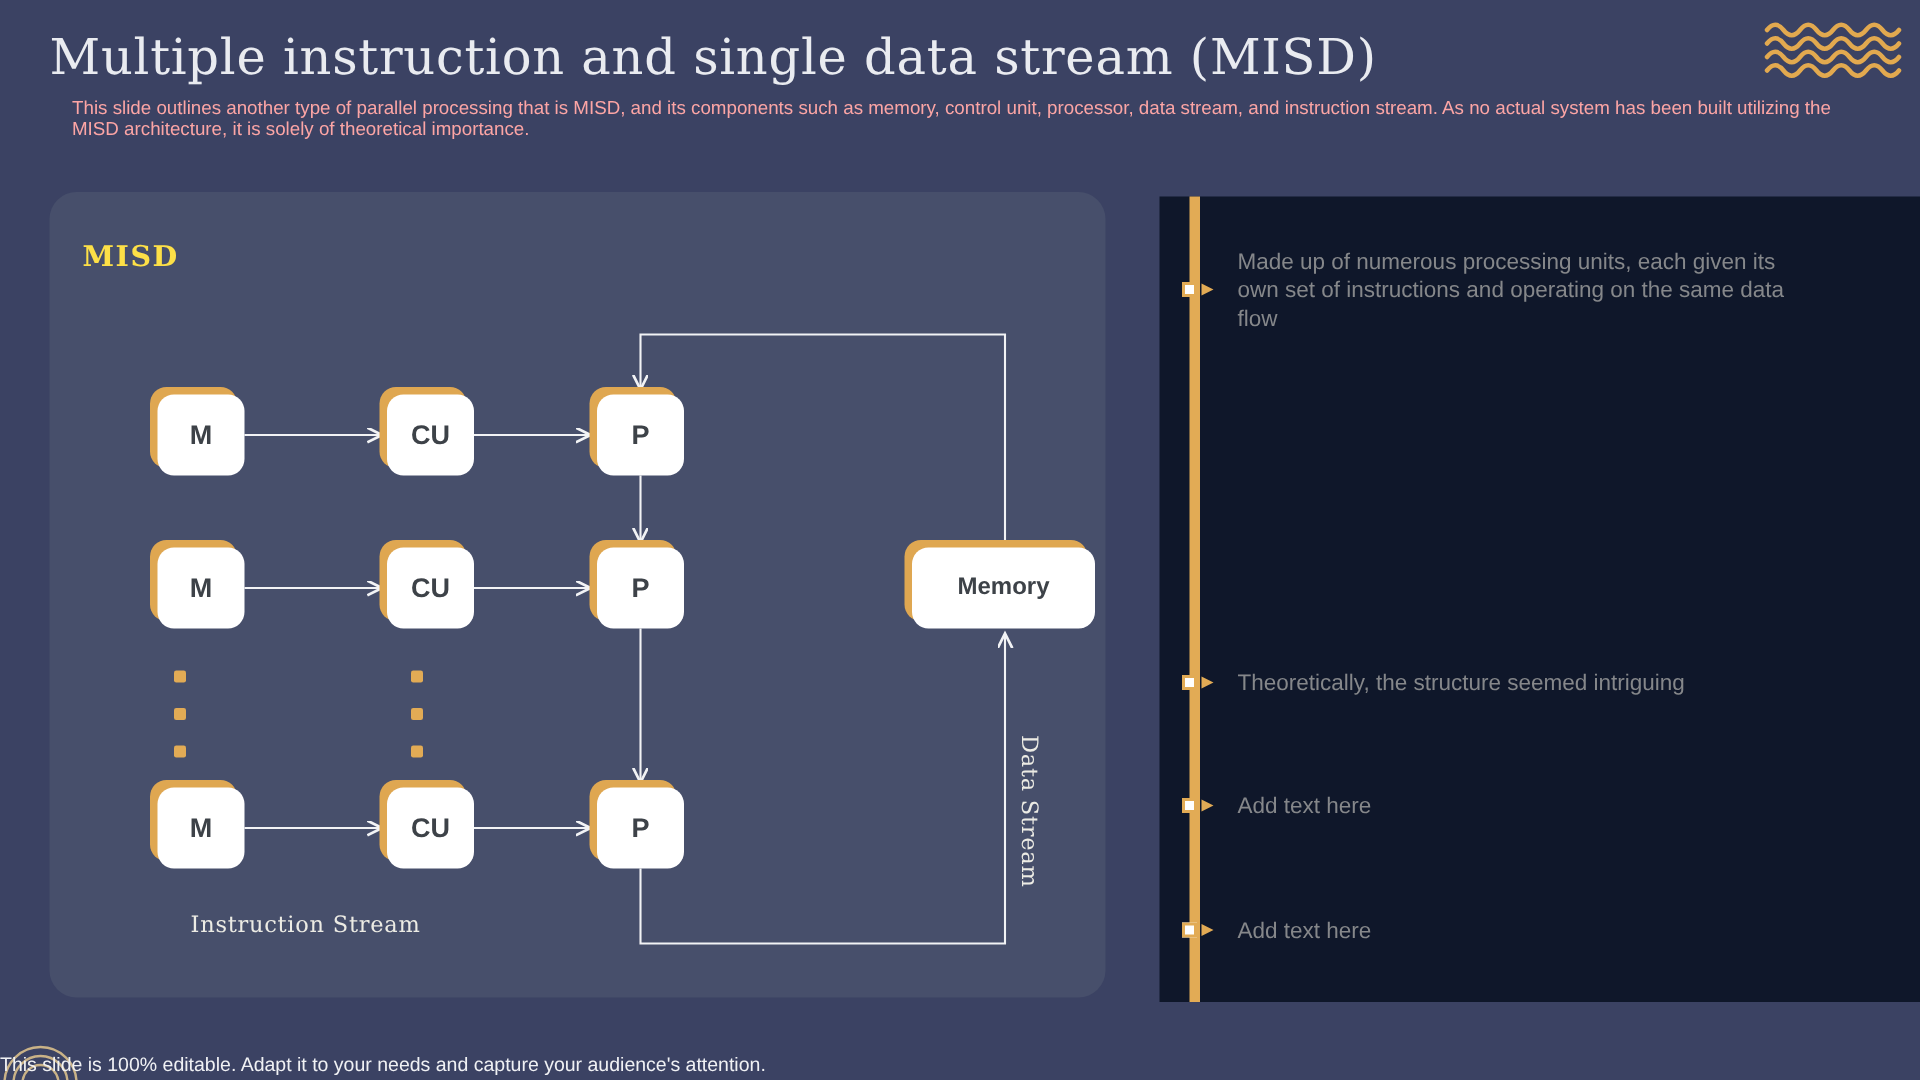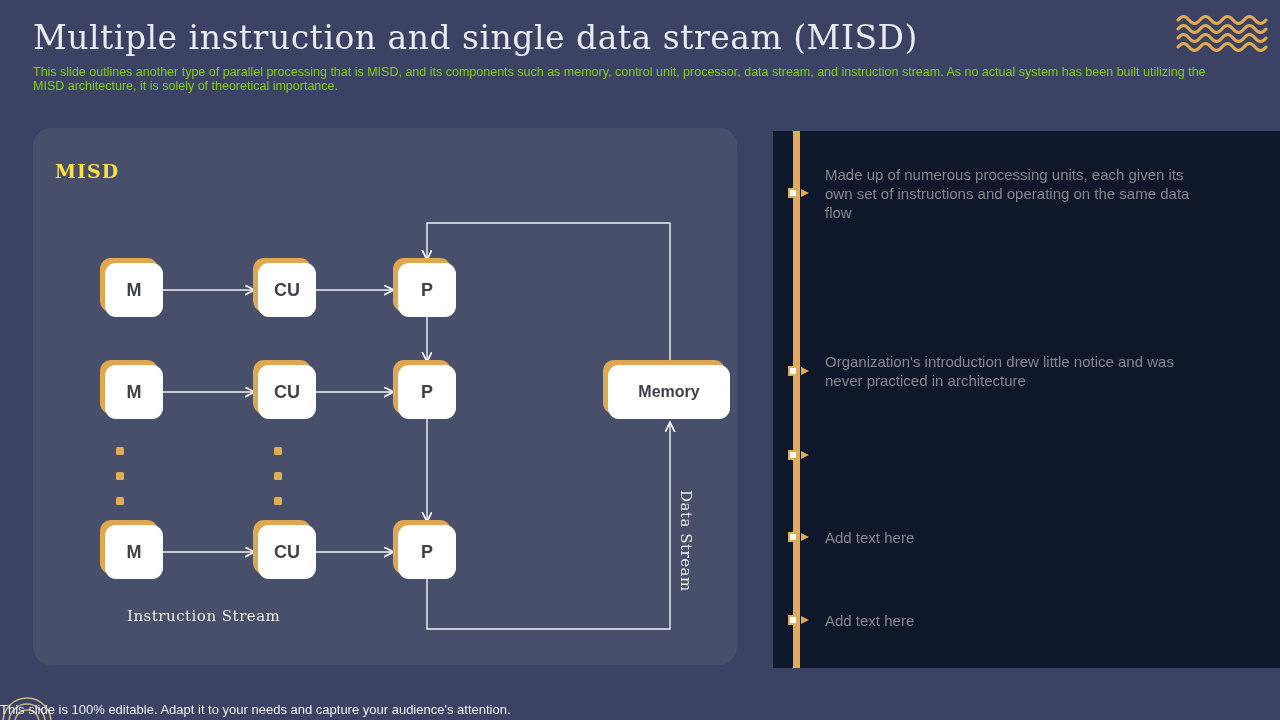--- a/index.html
+++ b/index.html
@@ -21,22 +21,22 @@
     color:var(--ink-light);
   }
   
   .title{
     position:absolute;left:33px;top:18px;width:1120px;
     font-family:"DejaVu Serif", serif;
     font-size:33px;font-weight:400;letter-spacing:.5px;
     color:#e9ebf0;
   }
   .subtitle{
-    position:absolute;left:33px;top:66px;width:1185px;
-    font-size:12.5px;line-height:13.5px;color:#84cc16;
+    position:absolute;left:48px;top:66px;width:1185px;
+    font-size:12.5px;line-height:13.5px;color:#fca5a5;
   }
   .waves{position:absolute;right:12px;top:14px;}
   
   .diagram-panel{
     position:absolute;left:33px;top:128px;width:704px;height:537px;
     background:var(--panel);border-radius:18px;
   }
   .misd-label{
     position:absolute;left:22px;top:32px;
     font-family:"DejaVu Serif", serif;font-weight:700;
@@ -194,26 +194,23 @@
   <div class="data-stream">Data Stream</div>
 </div>
 
 <div class="text-panel">
   <div class="accent-bar"></div>
 
   <div class="bullet-row b1">
     <span class="bullet-marker"></span>
     <span class="bullet-text">Made up of numerous  processing units,  each given its own  set of instructions  and operating on the  same data flow</span>
   </div>
-  <div class="bullet-row b3">
-    <span class="bullet-marker"></span>
-    <span class="bullet-text">Organization's  introduction  drew little  notice and was  never practiced in  architecture</span>
-  </div>
   <div class="bullet-row b4">
     <span class="bullet-marker"></span>
+    <span class="bullet-text">Theoretically,  the  structure  seemed intriguing</span>
   </div>
   <div class="bullet-row b5">
     <span class="bullet-marker"></span>
     <span class="bullet-text">Add text  here</span>
   </div>
   <div class="bullet-row b6">
     <span class="bullet-marker"></span>
     <span class="bullet-text">Add text  here</span>
   </div>
 </div>

